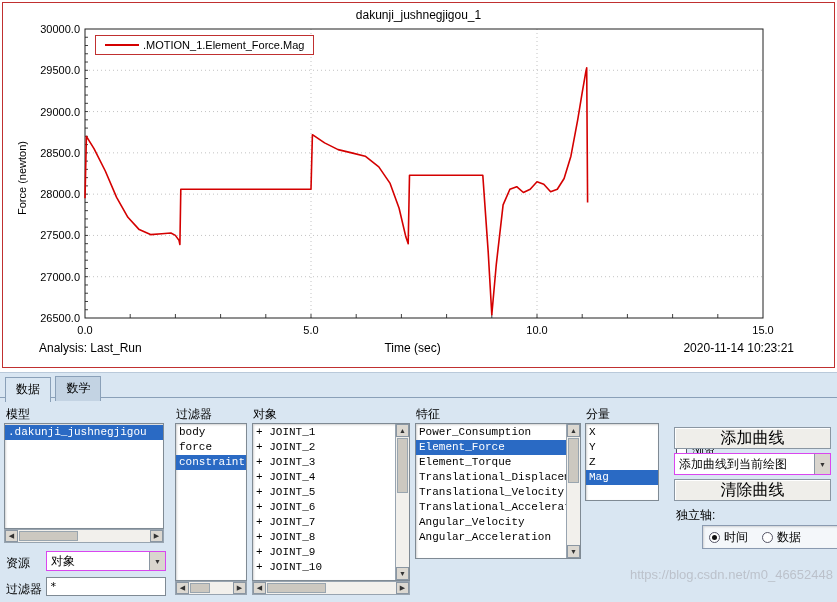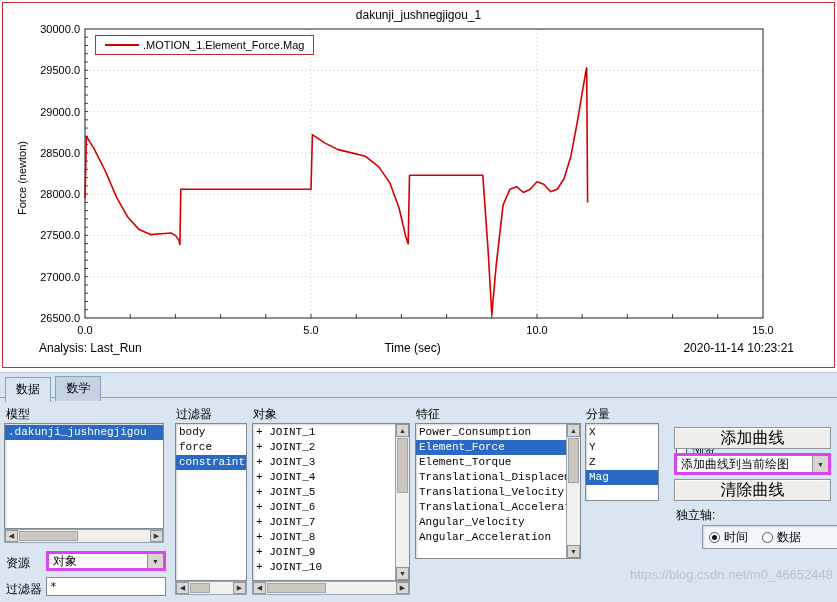--- a/index.html
+++ b/index.html
@@ -34,21 +34,21 @@
 
   .hscroll{position:absolute;height:14px;background:#e9e7e2;border:1px solid #98a4b0;display:flex;align-items:stretch;}
   .sbtn{width:13px;display:flex;align-items:center;justify-content:center;font-size:7px;background:#dcd8d1;border:1px solid #8a96a2;color:#333;}
   .strack{flex:1;position:relative;background:#f2f0ec;}
   .sthumb{position:absolute;left:1px;top:1px;bottom:1px;width:45%;background:#ccc8c0;border:1px solid #99a5af;}
   .vscroll{position:absolute;right:0;top:0;height:100%;width:14px;background:#e9e7e2;border-left:1px solid #98a4b0;display:flex;flex-direction:column;}
   .vscroll .sbtn{width:100%;height:13px;}
   .strack-v{flex:1;position:relative;background:#f2f0ec;}
   .sthumb-v{position:absolute;top:1px;left:1px;right:1px;height:42%;background:#ccc8c0;border:1px solid #99a5af;}
 
-  .combo{position:absolute;height:20px;background:#fff;border:3px solid #d946ef;display:flex;align-items:center;}
+  .combo{position:absolute;height:20px;background:#fff;border:1px solid #d946ef;display:flex;align-items:center;}
   .combo-text{flex:1;padding:0 4px;font-size:12px;color:#000;white-space:nowrap;overflow:hidden;}
   .combo-btn{width:16px;height:100%;background:#d9d5ce;border-left:1px solid #8a96a2;display:flex;align-items:center;justify-content:center;font-size:7px;color:#333;}
   .textinput{position:absolute;height:19px;border:1px solid #7f8a94;background:#fff;font-family:"DejaVu Sans Mono",monospace;font-size:11px;padding:0 3px;color:#000;}
 
   .btn{position:absolute;height:22px;background:#efeeea;border:1px solid #8a96a2;box-shadow:inset 1px 1px 0 #fff;font-family:"Liberation Sans",sans-serif;font-size:16px;color:#000;}
   .browse-row{position:absolute;display:flex;align-items:center;gap:5px;font-size:12px;margin-top:40px;}
   .checkbox{width:11px;height:11px;background:#fff;border:1px solid #556;display:inline-block;}
   .radio-panel{position:absolute;height:24px;background:#f4f7fa;border:1px solid #8a9ab0;box-shadow:inset 1px 1px 2px rgba(0,0,0,.15);display:flex;align-items:center;gap:4px;padding:0 6px;font-size:12px;}
   .radio{width:11px;height:11px;border-radius:50%;border:1px solid #556;background:#fff;display:inline-flex;align-items:center;justify-content:center;}
   .radio.selected::after{content:"";width:5px;height:5px;border-radius:50%;background:#111;}

